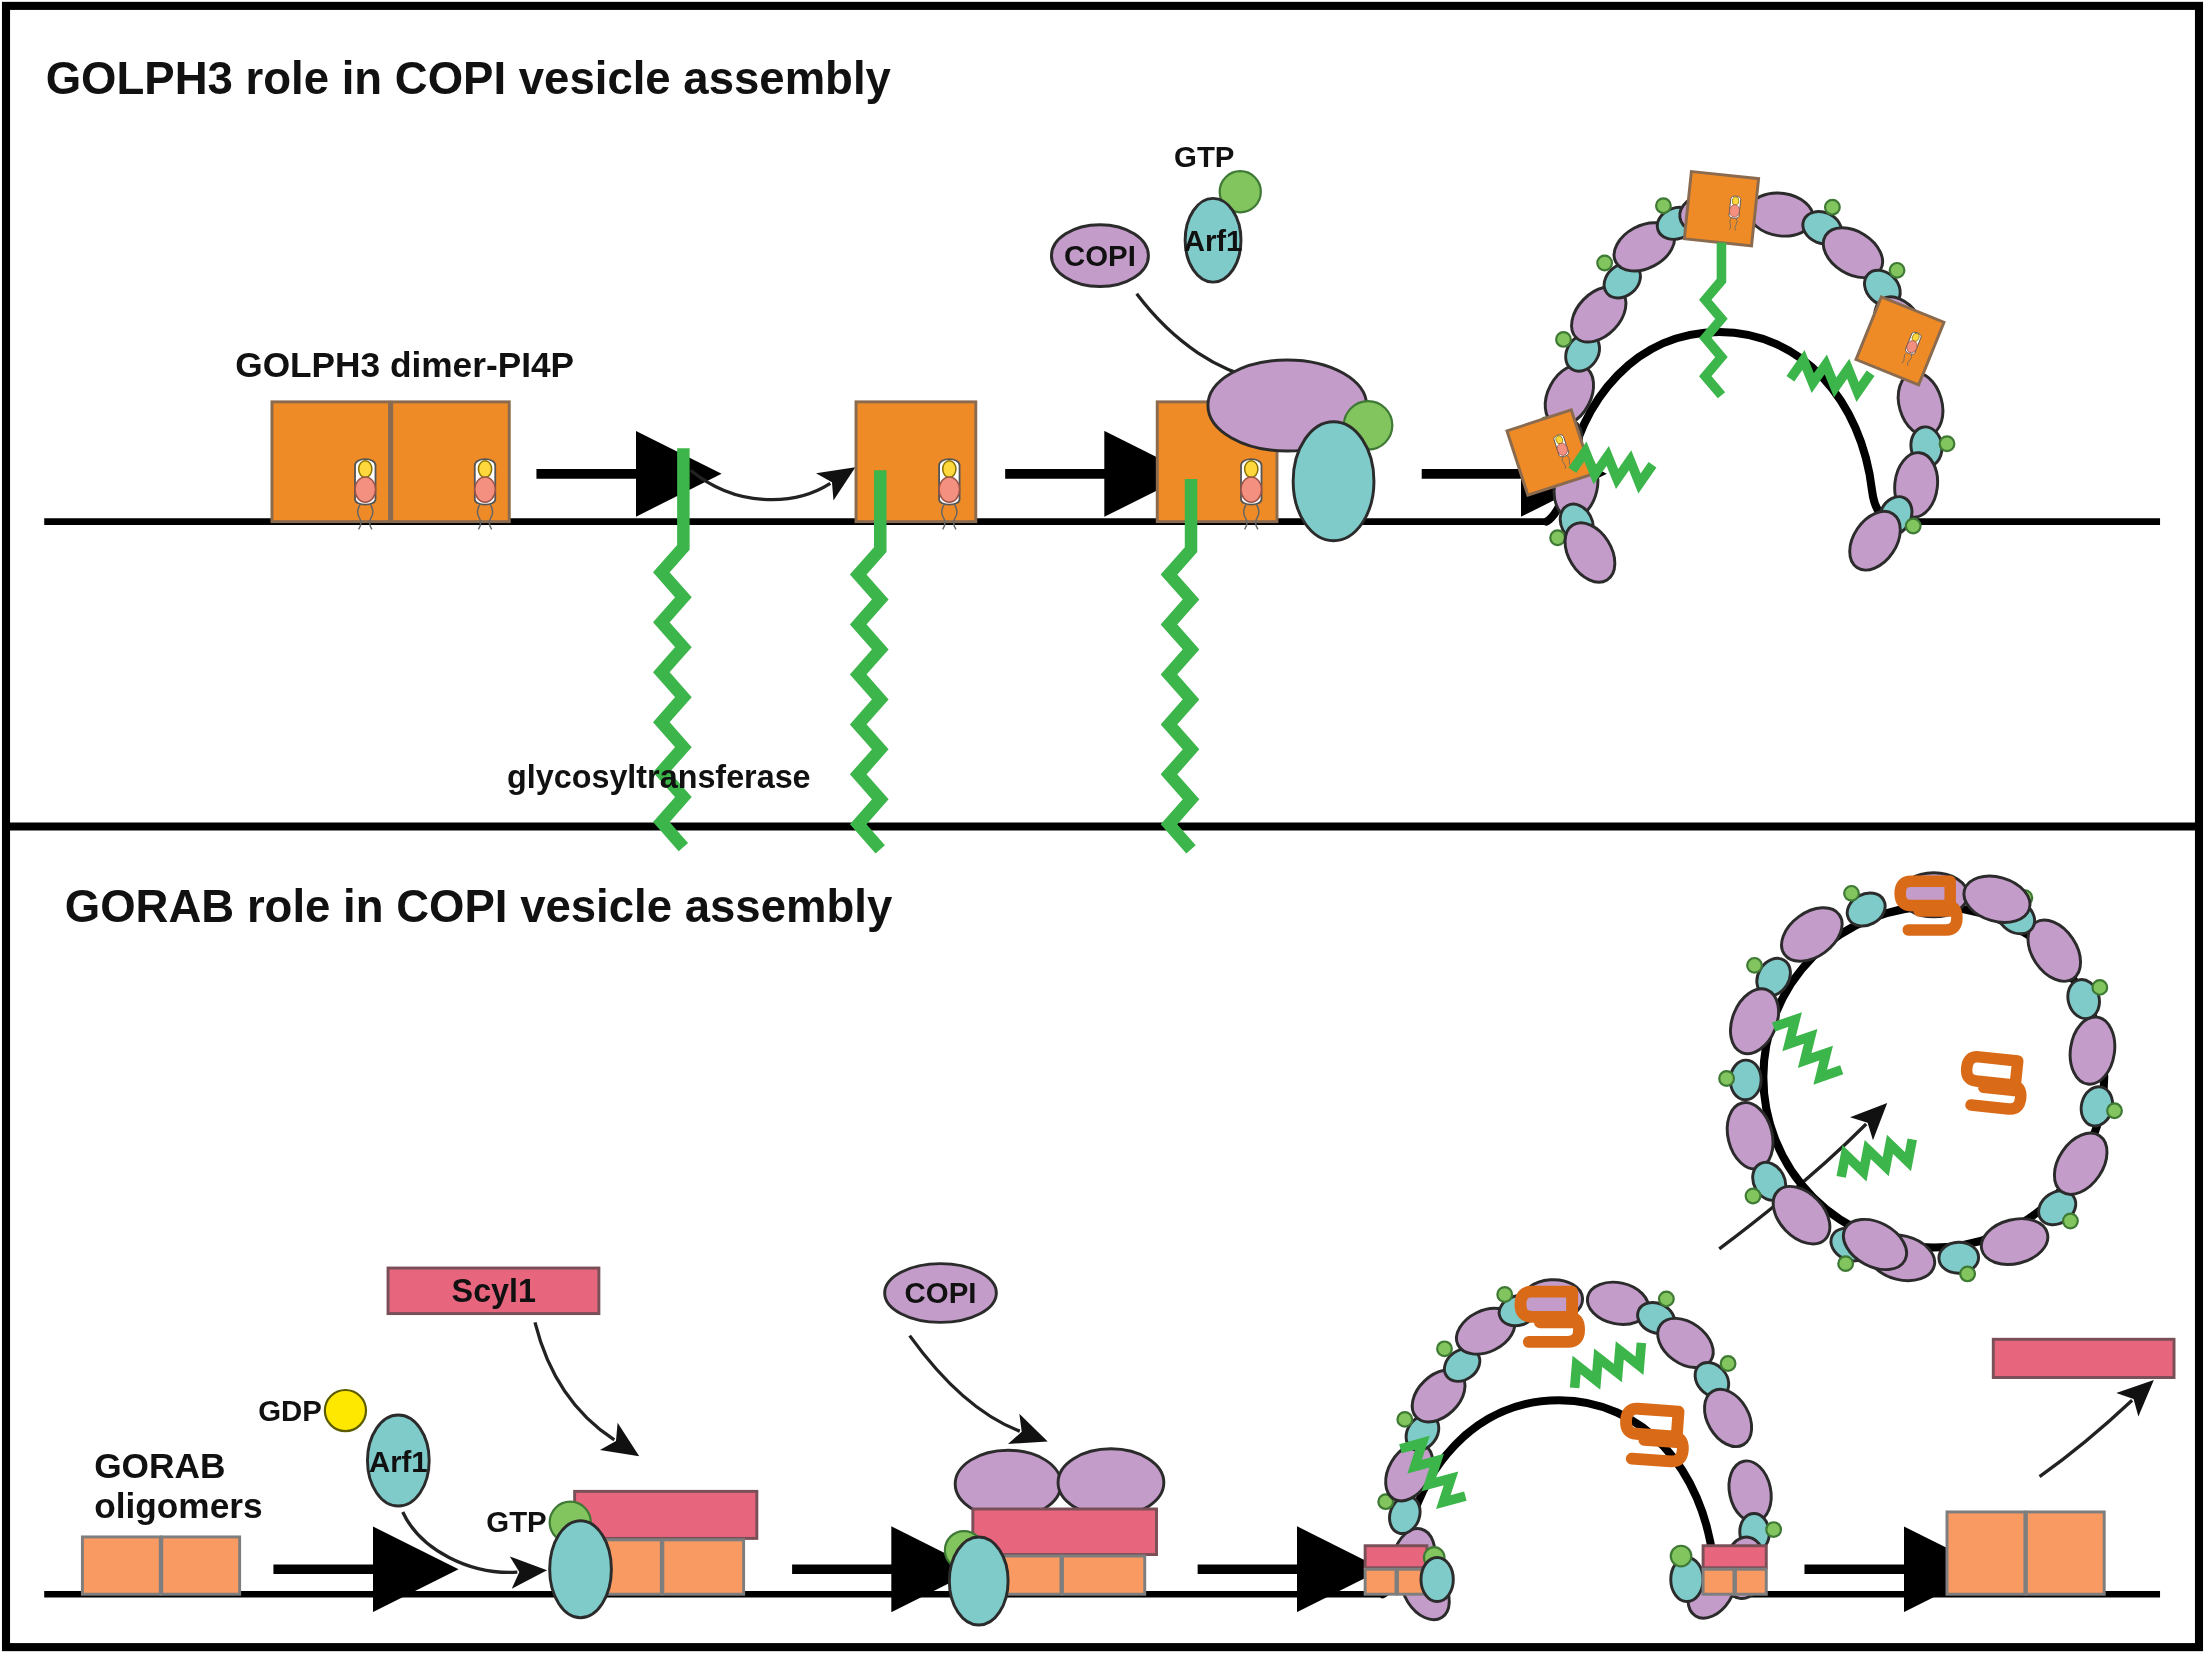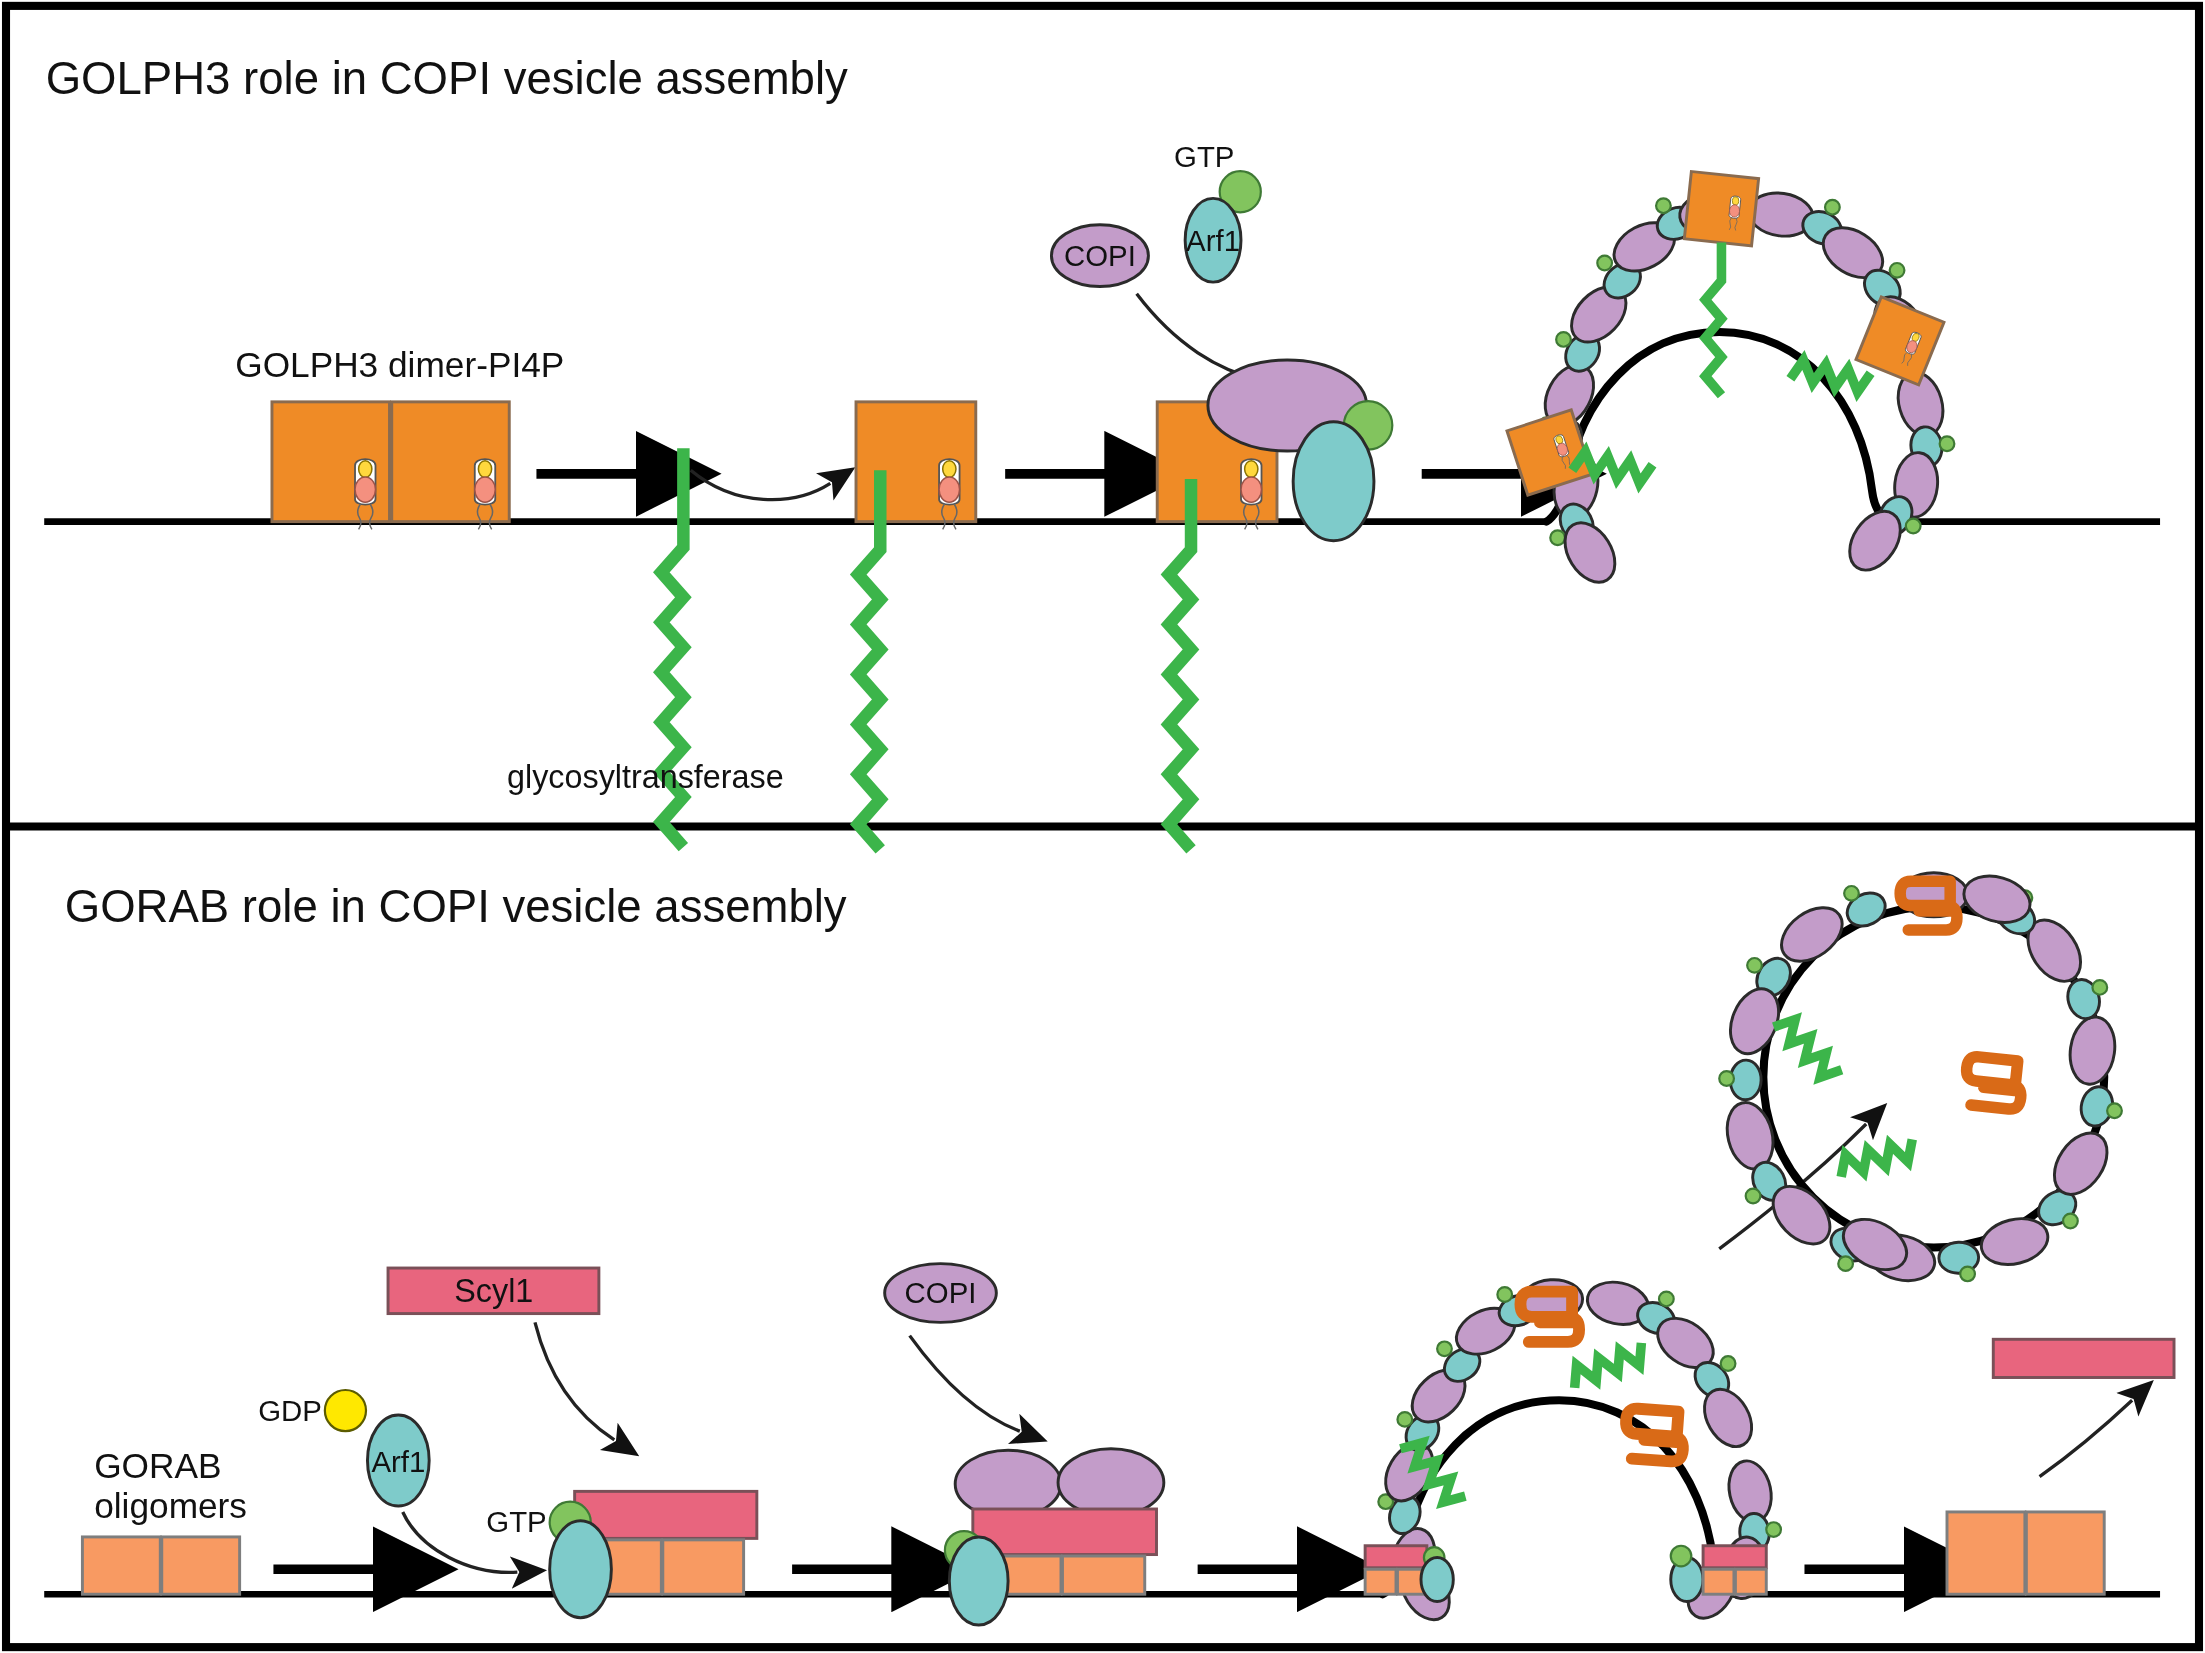--- a/index.html
+++ b/index.html
@@ -11,20 +11,21 @@
     width: 2205px;
     height: 1653px;
     font-family: "Liberation Sans", sans-serif;
     overflow: hidden;
   }
   #figure-root {
     position: relative;
     width: 2205px;
     height: 1653px;
     background: #ffffff;
+    font-weight: bold;
   }
   svg.figure-canvas {
     position: absolute;
     left: 0;
     top: 0;
     width: 2205px;
     height: 1653px;
     display: block;
   }
   text {

